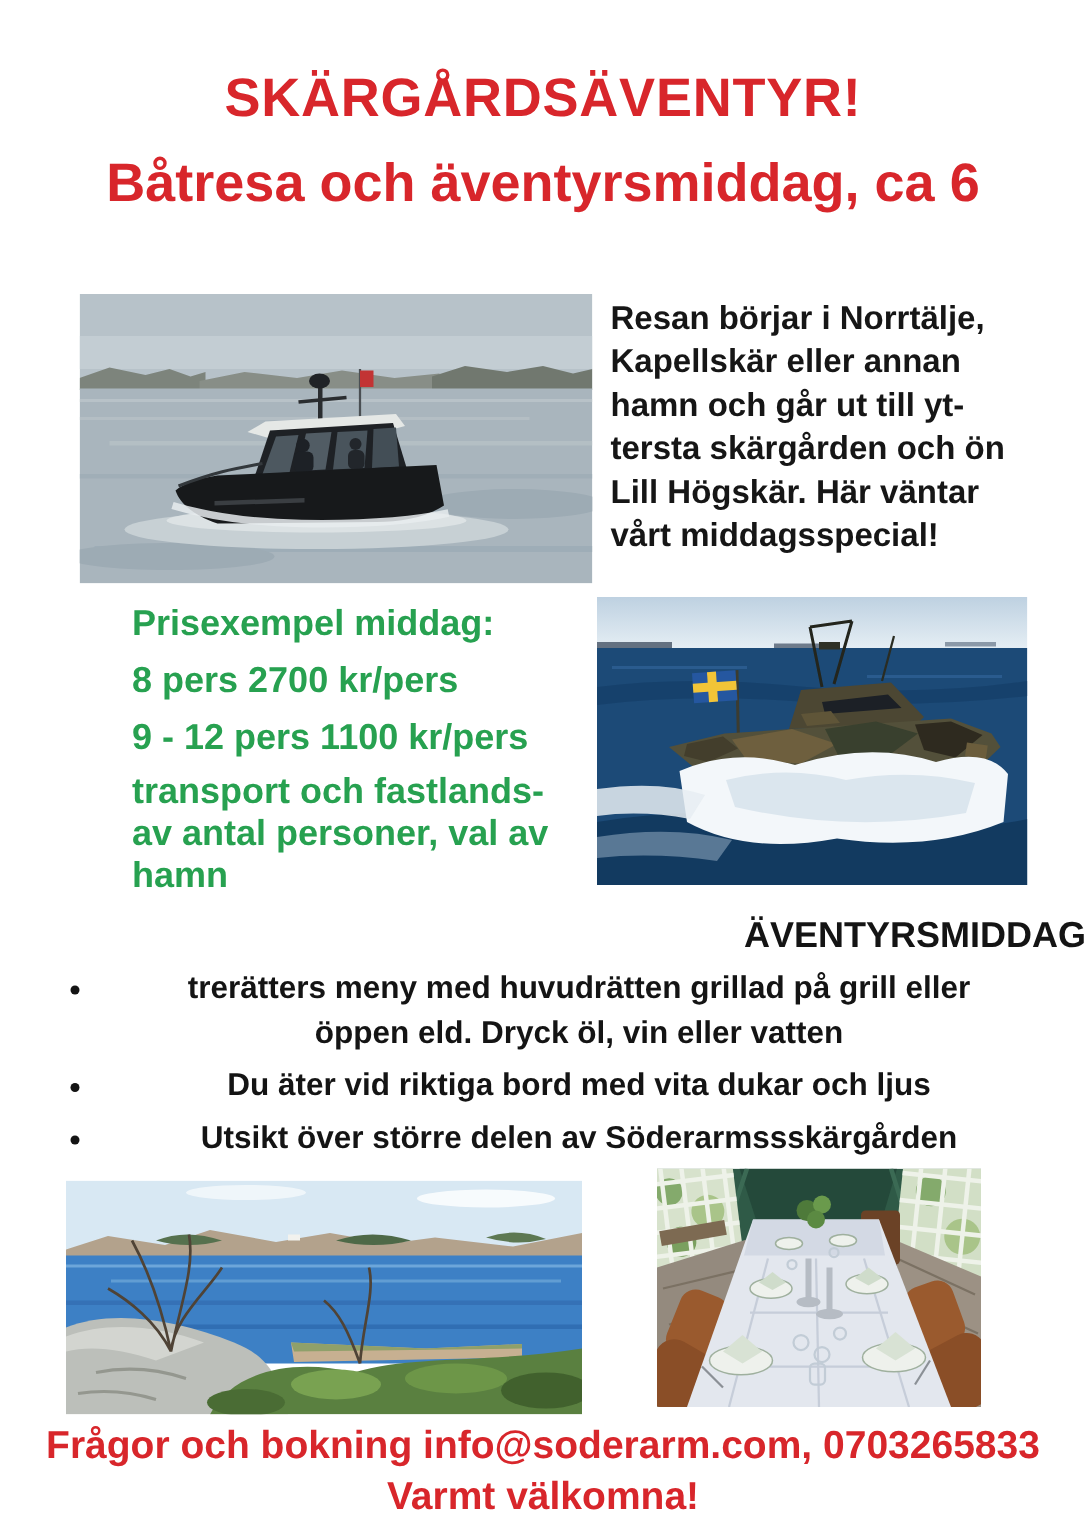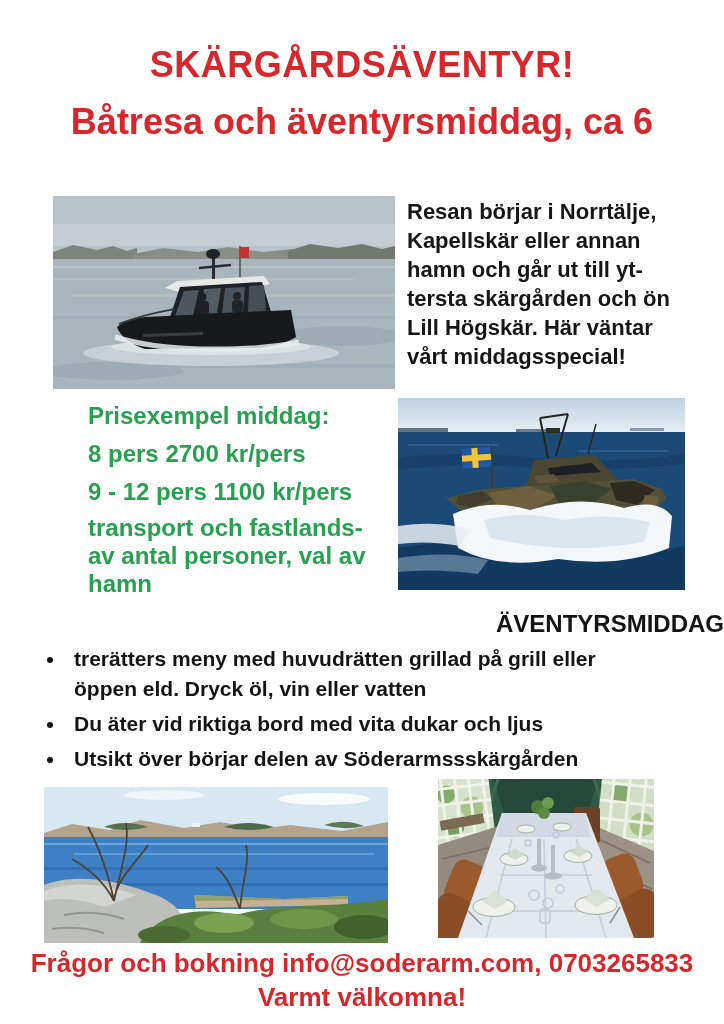--- a/index.html
+++ b/index.html
@@ -45,21 +45,21 @@
   }
   .pricing .gap{margin-bottom:10px;}
   .pricing .gap2{margin-bottom:8px;}
   .dinner-heading{
     position:absolute;top:610px;left:0;width:100%;
     text-align:right;font-size:24px;line-height:28px;
   }
   .bullets{
     position:absolute;left:38px;top:644px;width:660px;
     list-style:none;margin:0;padding:0;
-    font-size:21px;line-height:30px;
+    font-size:21px;line-height:30px;text-align:center;
   }
   .bullets li{
     position:relative;padding-left:36px;margin-bottom:5px;
   }
   .bullets li .dot{
     position:absolute;left:9px;top:13px;width:6px;height:6px;
     border-radius:50%;background:var(--ink);
   }
   .footer-contact{
     position:absolute;top:947px;left:0;width:100%;
@@ -188,21 +188,21 @@
       <span class="dot"></span>
       <div class="nowrap">trerätters meny med huvudrätten grillad på grill eller</div>
       <div class="nowrap">öppen eld. Dryck öl, vin eller vatten</div>
     </li>
     <li>
       <span class="dot"></span>
       <div class="nowrap">Du äter vid riktiga bord med vita dukar och ljus</div>
     </li>
     <li>
       <span class="dot"></span>
-      <div class="nowrap">Utsikt över börjar delen av Söderarmssskärgården</div>
+      <div class="nowrap">Utsikt över större delen av Söderarmssskärgården</div>
     </li>
   </ul>
 
   <div class="photo photo3">
     <svg viewBox="0 0 344 156" preserveAspectRatio="none">
       <rect width="344" height="46" fill="#d8e8f3"></rect>
       <ellipse cx="280" cy="12" rx="46" ry="6" fill="#ffffff" opacity=".8"></ellipse>
       <ellipse cx="120" cy="8" rx="40" ry="5" fill="#ffffff" opacity=".6"></ellipse>
       <path d="M0,46 l28,-9 38,6 30,-10 44,8 36,-6 40,7 30,-4 52,6 46,-9 v16 H0 Z" fill="#b3a28c"></path>
       <path d="M60,40 q20,-8 44,0 q-22,6 -44,0 Z" fill="#56714e"></path>

